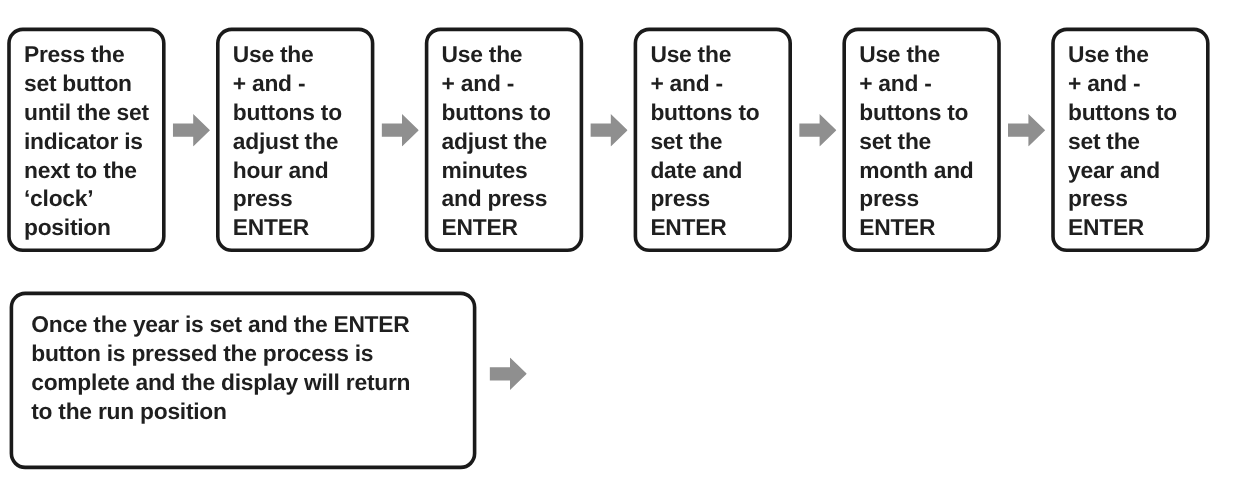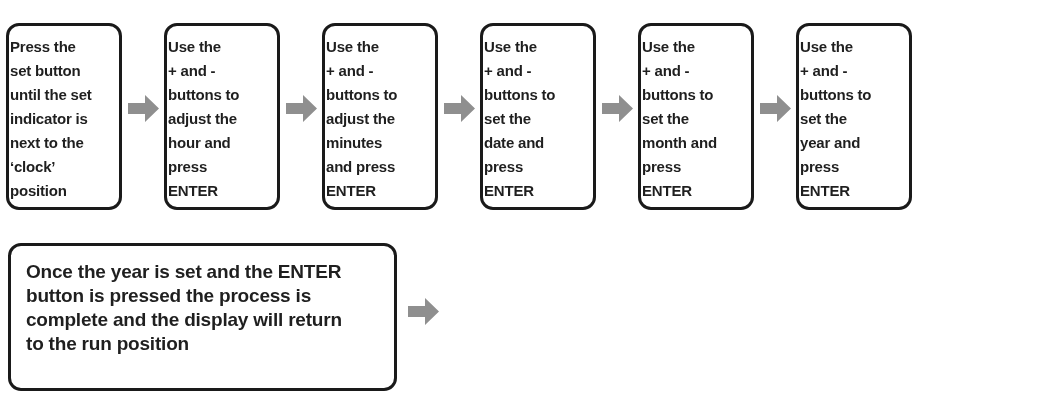--- a/index.html
+++ b/index.html
@@ -20,26 +20,26 @@
     color: var(--text);
     overflow: hidden;
   }
   .steps-row {
     position: absolute;
     left: 6px;
     top: 23px;
     display: flex;
   }
   .step-box {
-    width: 116px;
+    width: 132px;
     height: 187px;
     border: 3px solid var(--border);
     border-radius: 13px;
-    padding: 9px 6px 9px 1px;
-    font-size: 15px;
+    padding: 9px 6px 9px 11px;
+    font-size: 19px;
     line-height: 24px;
     letter-spacing: -0.2px;
     background: var(--background);
   }
   .box-text {
     white-space: pre-line;
     display: block;
   }
   .arrow-cell {
     width: 42px;

